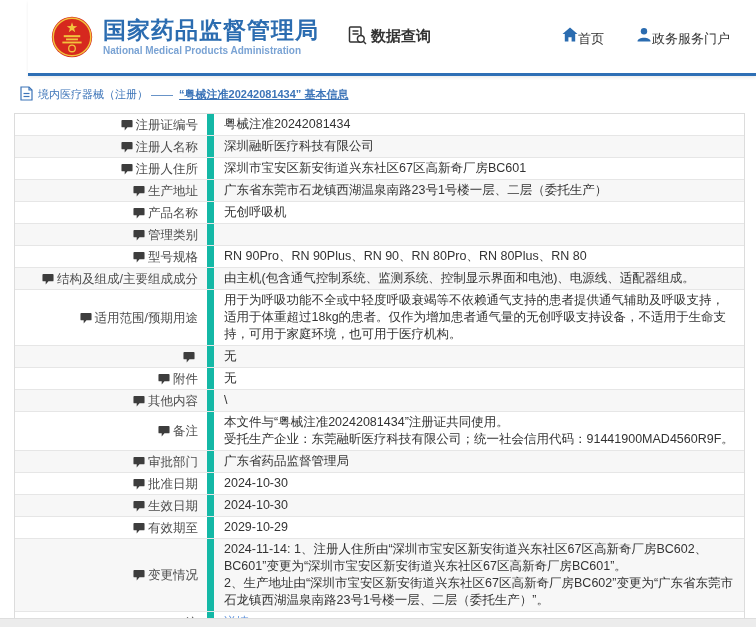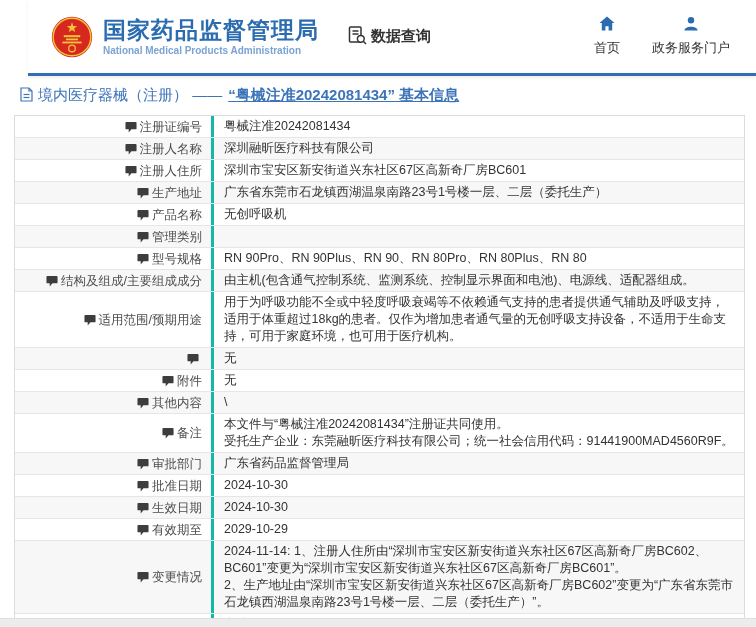--- a/index.html
+++ b/index.html
@@ -16,41 +16,41 @@
     margin-left:28px;
   }
   .emblem { width:44px; height:44px; flex:0 0 auto; }
   .logo-text { margin-left:9px; }
   .logo-title { font-size:23px; font-weight:bold; color:#2b6cb0; letter-spacing:1px; line-height:26px; }
   .logo-sub { font-size:10px; color:#7aa3d4; margin-top:2px;font-weight:bold; }
   .data-query { display:flex; align-items:center; margin-left:28px; cursor:pointer; }
   .data-query svg { width:20px; height:20px; }
   .data-query-label { font-size:15px; font-weight:bold; color:#333; margin-left:4px; }
   .top-nav { margin-left:auto; display:flex; gap:32px; padding-right:12px; }
-  .nav-item { display:flex; flex-direction:column; align-items:center; cursor:pointer; }
+  .nav-item { display:flex; flex-direction:row; align-items:center; cursor:pointer; }
   .nav-item svg { width:16px; height:15px; }
   .nav-label { font-size:13px; color:#333; margin-top:4px; white-space:nowrap; }
   
   .breadcrumb {
     display:flex; align-items:center; padding:10px 20px 7px 20px;
-    font-size:15px; color:#3c74b8;
+    font-size:11px; color:#3c74b8;
   }
   .breadcrumb svg { width:13px; height:15px; margin-right:5px; flex:0 0 auto; }
   .crumb-part1 { white-space:pre; }
   .crumb-part2 { font-weight:bold; margin-left:6px;text-decoration:underline; }
   
   .info-table {
     margin:3px 11px 0 14px;
     border:1px solid #dcdcdc; border-bottom:none;
     background:#fff;
   }
   .trow { display:flex; border-bottom:1px solid #e6e6e6; min-height:22px; align-items:stretch; background:#fff; }
   .trow:nth-child(even) { background:#f7f7f7; }
   .tlabel {
-    width:199px; flex:0 0 auto; border-right:3px solid #14b8a6;
+    width:199px; flex:0 0 auto; border-right:7px solid #14b8a6;
     display:flex; align-items:center; justify-content:flex-end;
     padding:2px 9px 2px 6px; text-align:right;
     font-size:12.5px; color:#4d4d4d; line-height:16px;
   }
   .tvalue {
     flex:1; display:flex; align-items:center;
     padding:2px 10px; font-size:12.5px; color:#333; line-height:17px;
   }
   .value-text { white-space:pre-line; }
   .note-icon { display:inline-flex; margin-right:3px; }

